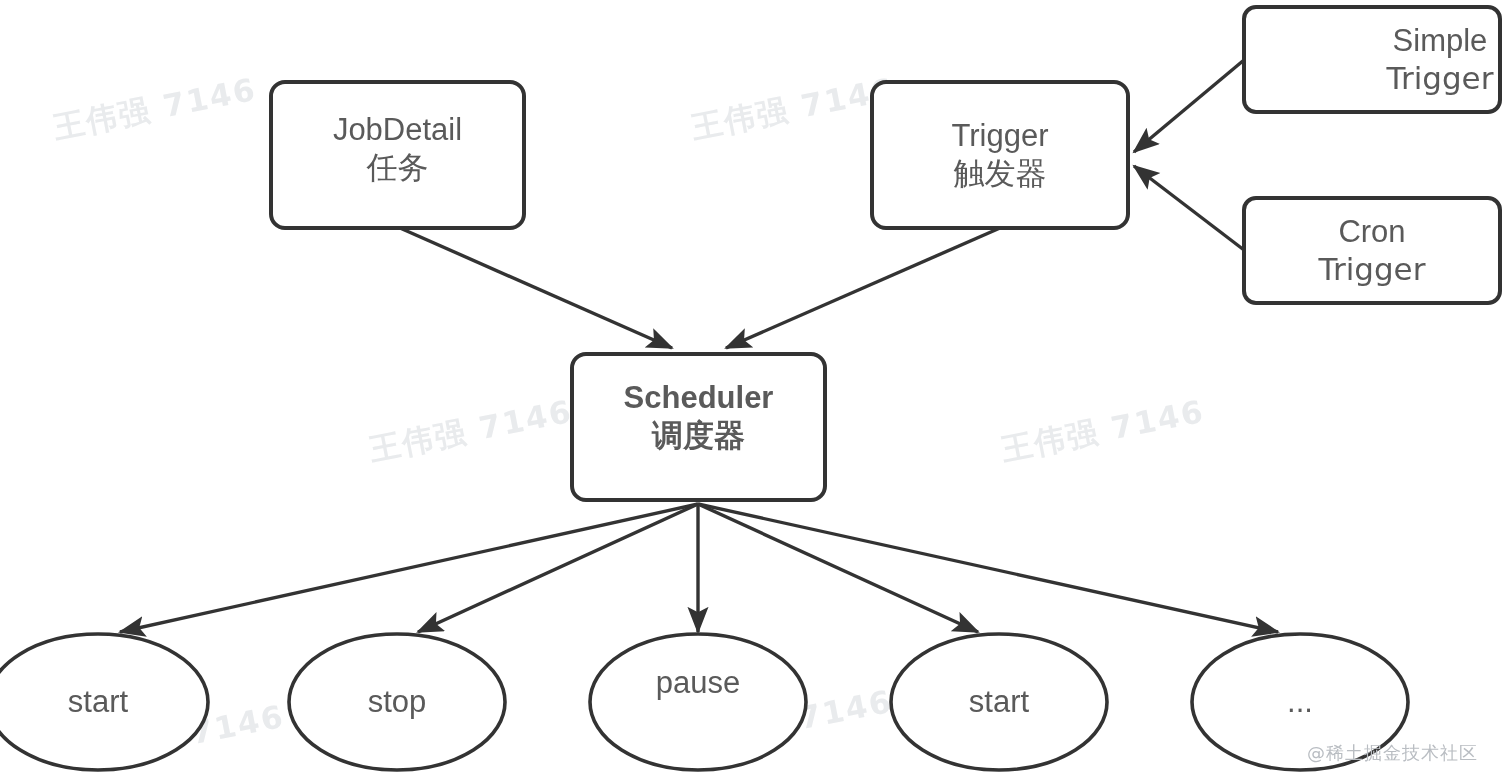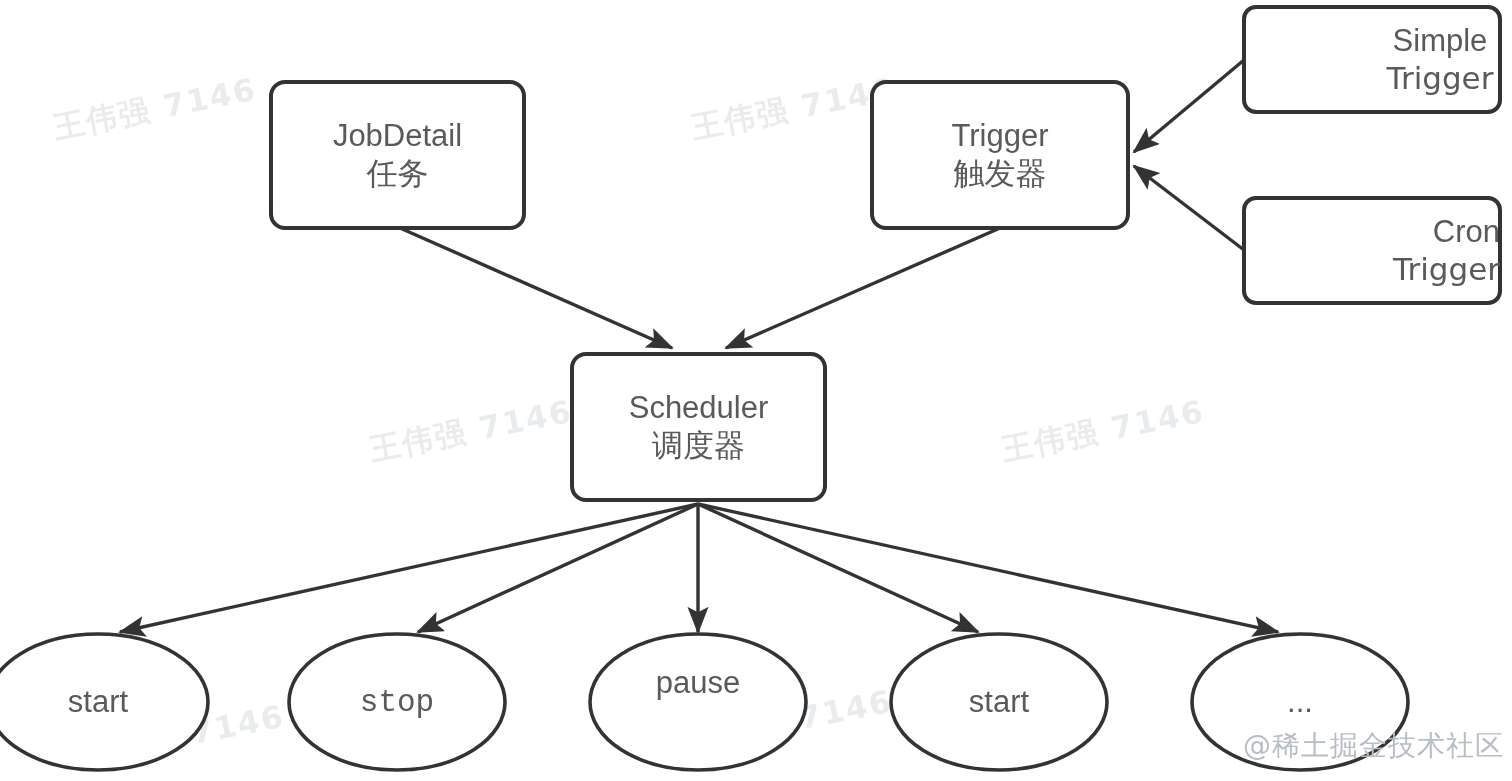--- a/index.html
+++ b/index.html
@@ -37,24 +37,24 @@
     color: #e9ebed;
     font-size: 31px;
     font-weight: 700;
     letter-spacing: 2px;
     transform: rotate(-11deg);
     white-space: nowrap;
     font-family: "DejaVu Sans", sans-serif;
   }
   .corner-wm {
     position: absolute;
-    right: 8px;
+    right: 34px;
     bottom: 16px;
     color: #b9bdc2;
-    font-size: 28px;
+    font-size: 18px;
     letter-spacing: 1px;
     white-space: nowrap;
     font-family: "DejaVu Sans", sans-serif;
   }
   .node-label {
     position: absolute;
     display: flex;
     flex-direction: column;
     align-items: center;
     justify-content: center;
@@ -123,42 +123,42 @@
     <g id="ellipses-group">
         <ellipse cx="98" cy="702" rx="110" ry="68" fill="#ffffff" stroke="#333333" stroke-width="3.6"></ellipse>
         <ellipse cx="397" cy="702" rx="108" ry="68" fill="#ffffff" stroke="#333333" stroke-width="3.6"></ellipse>
         <ellipse cx="698" cy="702" rx="108" ry="68" fill="#ffffff" stroke="#333333" stroke-width="3.6"></ellipse>
         <ellipse cx="999" cy="702" rx="108" ry="68" fill="#ffffff" stroke="#333333" stroke-width="3.6"></ellipse>
         <ellipse cx="1300" cy="702" rx="108" ry="68" fill="#ffffff" stroke="#333333" stroke-width="3.6"></ellipse>
       </g>
   </svg>
 
   <div id="labels-layer">
-      <div class="node-label" style="left: 271px; top: 82px; width: 253px; height: 146px;">
+      <div class="node-label" style="left: 271px; top: 76px; width: 253px; height: 146px;">
         <span class="ln-en">JobDetail</span>
         <span class="ln-zh">任务</span>
       </div>
       <div class="node-label" style="left: 872px; top: 82px; width: 256px; height: 146px;">
         <span class="ln-en">Trigger</span>
         <span class="ln-zh">触发器</span>
       </div>
       <div class="node-label" style="left: 1312px; top: 7px; width: 256px; height: 105px; text-align: right;">
         <span class="ln-en">Simple</span>
         <span class="ln-zh">Trigger</span>
       </div>
-      <div class="node-label" style="left: 1244px; top: 198px; width: 256px; height: 105px; align-items: flex-end;">
+      <div class="node-label" style="left: 1244px; top: 198px; width: 256px; height: 105px;">
         <span class="ln-en">Cron</span>
         <span class="ln-zh">Trigger</span>
       </div>
-      <div class="node-label" style="left: 572px; top: 354px; width: 253px; height: 146px;">
+      <div class="node-label" style="left: 572px; top: 344px; width: 253px; height: 146px; font-weight: bold;">
         <span class="ln-en">Scheduler</span>
         <span class="ln-zh">调度器</span>
       </div>
       <div class="ellipse-label" style="left: -12px; top: 634px; width: 220px; height: 136px;">start</div>
-      <div class="ellipse-label" style="left: 289px; top: 634px; width: 216px; height: 136px; font-family: Liberation Mono, monospace;">stop</div>
+      <div class="ellipse-label" style="left: 289px; top: 634px; width: 216px; height: 136px;">stop</div>
       <div class="ellipse-label" style="left: 590px; top: 615px; width: 216px; height: 136px;">pause</div>
       <div class="ellipse-label" style="left: 891px; top: 634px; width: 216px; height: 136px;">start</div>
       <div class="ellipse-label" style="left: 1192px; top: 634px; width: 216px; height: 136px;">...</div>
     </div>
 
   <div class="corner-wm">@稀土掘金技术社区</div>
 
 </div>
 
 </body></html>

